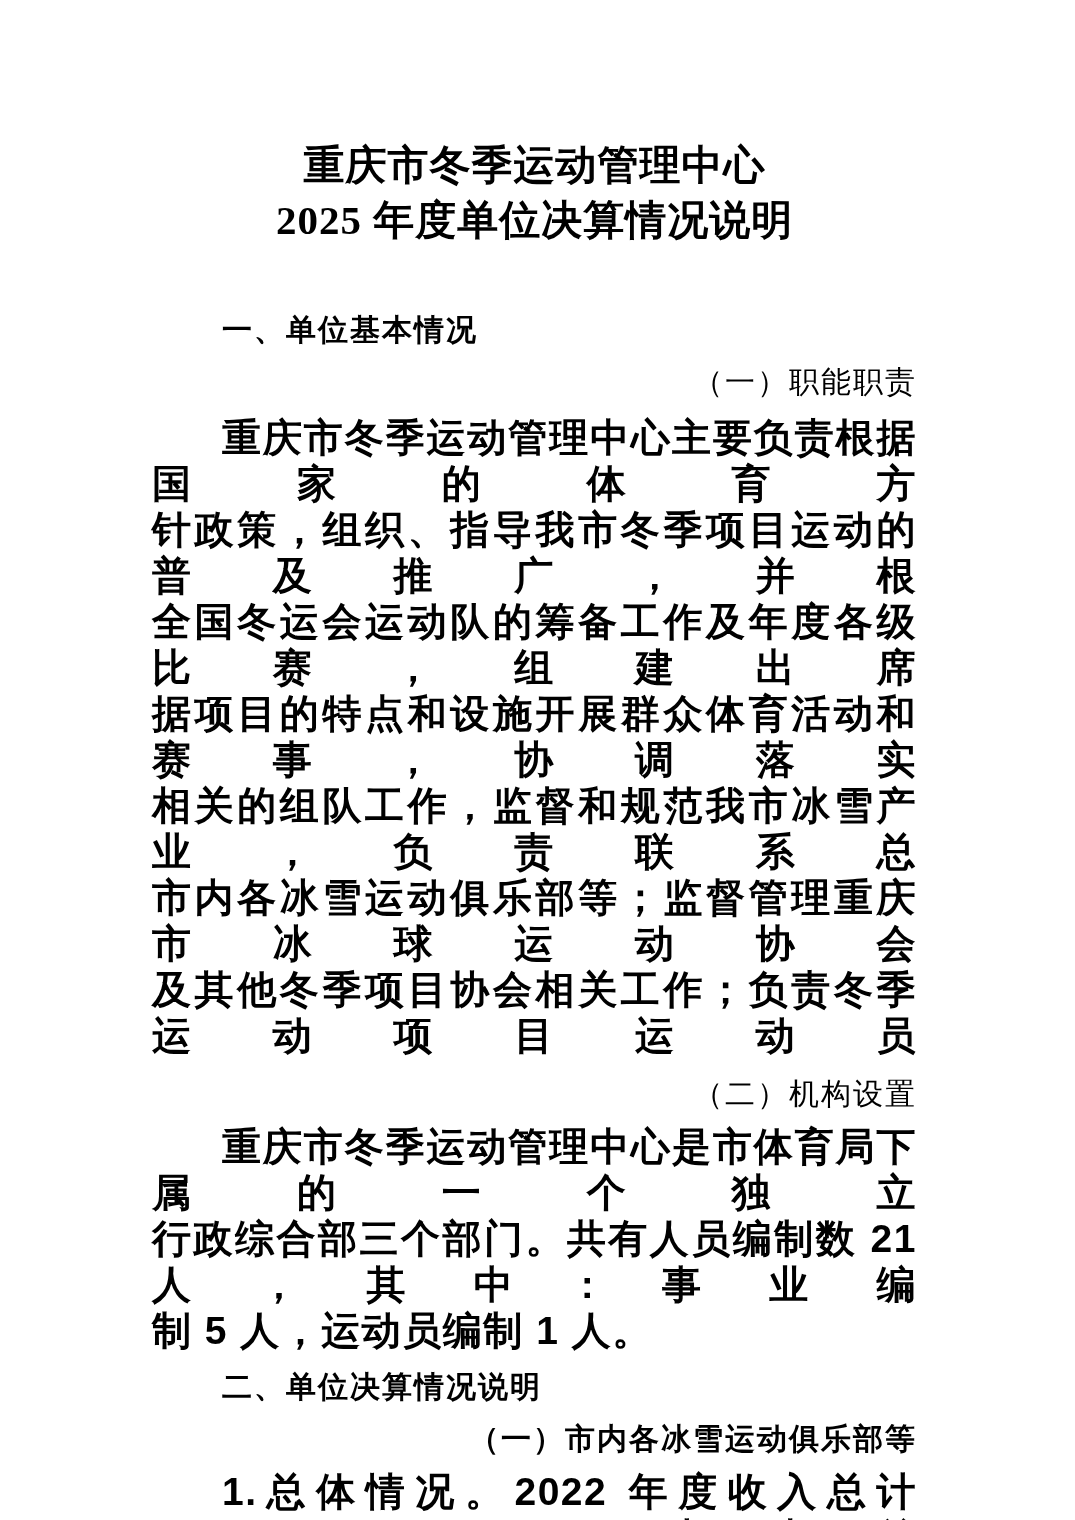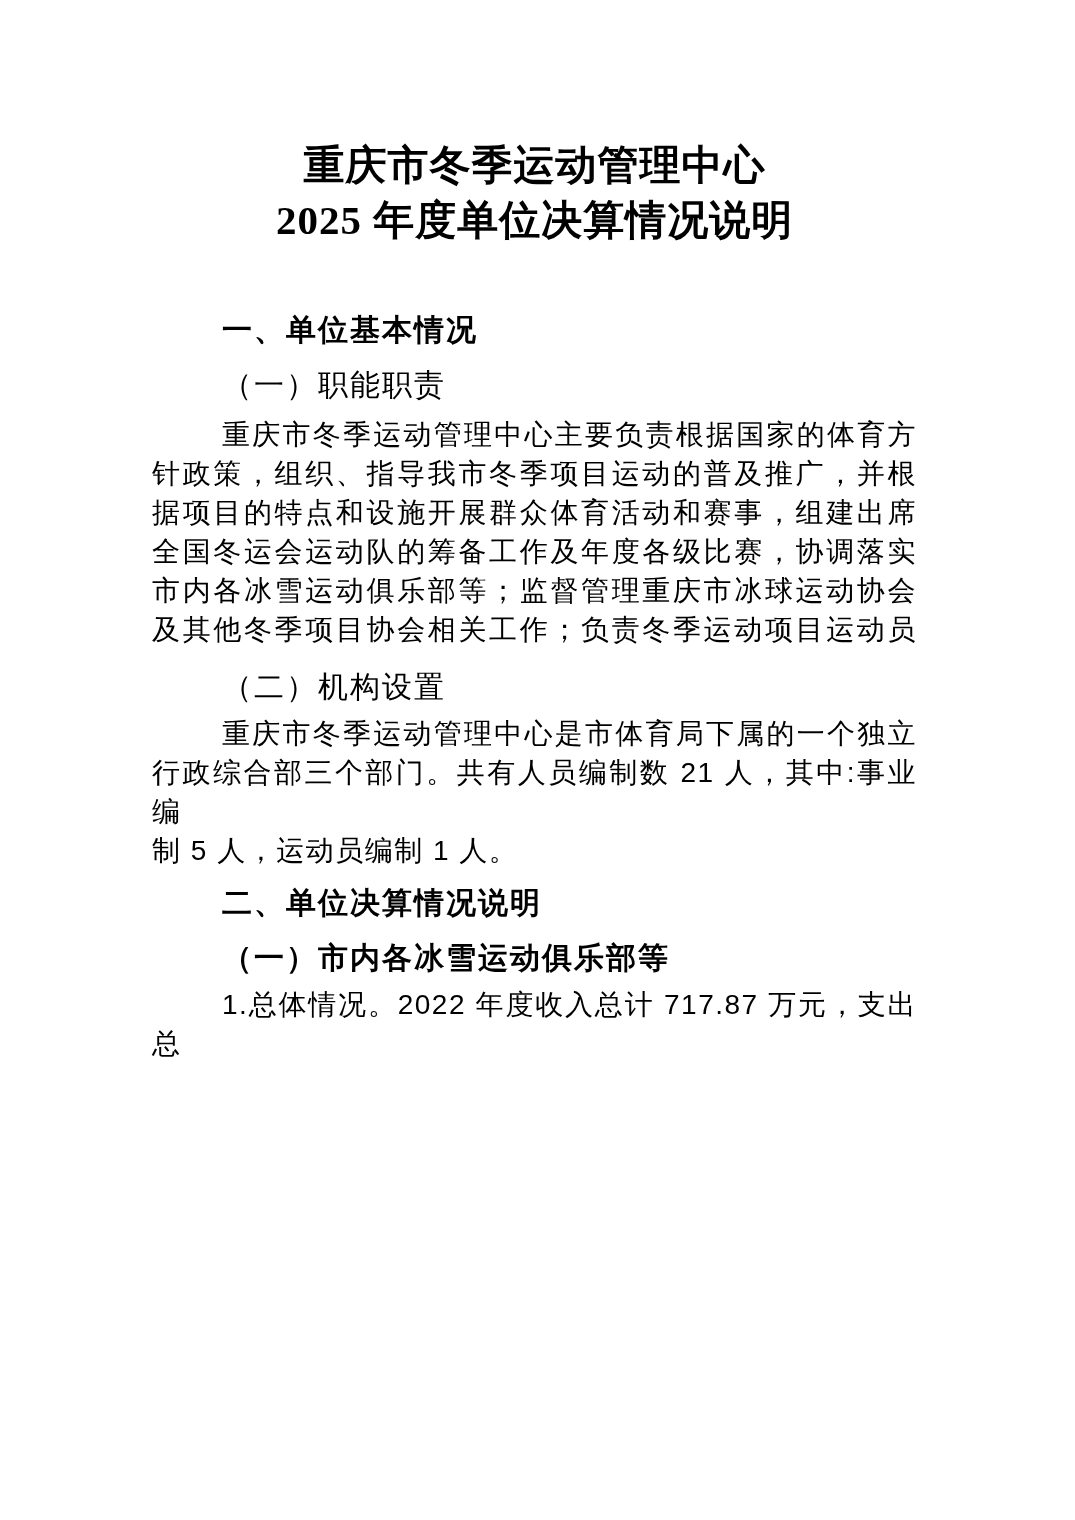--- a/index.html
+++ b/index.html
@@ -31,32 +31,34 @@
     font-family: "Liberation Sans", "DejaVu Sans", sans-serif;
     font-weight: 700;
     font-size: 30px;
     line-height: 55px;
     padding-left: 70px;
     letter-spacing: 2px;
   }
   .h1.sec1 { margin-top: 54px; }
   .h1.sec2 { margin-top: 5px; }
   .h2 {
-    font-family: Liberation Sans, sans-serif;
+    font-family: Liberation Mono, monospace;
     font-weight: 400;
     font-size: 30px;
     line-height: 55px;
     padding-left: 70px;
     letter-spacing: 2px;
+    text-align: right;
   }
   .h2.bold { font-weight: 700; }
   .para {
-    font-size: 28px;
-    line-height: 39px;
+    font-size: 39px;
+    line-height: 46px;
     letter-spacing: 1.5px;
+    font-weight: bold;
   }
   .para.p-duties { margin-top: 3px; }
   .h2.org { margin-top: 10px; }
   .tline {
     text-align: justify;
     white-space: nowrap;
   }
   .tline.fill { text-align-last: justify; white-space: normal; }
   .tline.indent { text-indent: 70px; }
 </style>
@@ -70,22 +72,23 @@
     <div>2025 年度单位决算情况说明</div>
   </div>
 
   <div class="h1 sec1">一、单位基本情况</div>
 
   <div class="h2">（一）职能职责</div>
 
   <div class="para p-duties">
     <div class="tline fill indent">重庆市冬季运动管理中心主要负责根据国家的体育方</div>
     <div class="tline fill">针政策，组织、指导我市冬季项目运动的普及推广，并根</div>
-    <div class="tline fill">据项目的特点和设施开展群众体育活动和赛事，组建出席</div>
-    <div class="tline fill">全国冬运会运动队的筹备工作及年度各级比赛，协调落实</div>
+    <div class="tline fill">全国冬运会运动队的筹备工作及年度各级比赛，组建出席</div>
+    <div class="tline fill">据项目的特点和设施开展群众体育活动和赛事，协调落实</div>
+    <div class="tline fill">相关的组队工作，监督和规范我市冰雪产业，负责联系总</div>
     <div class="tline fill">市内各冰雪运动俱乐部等；监督管理重庆市冰球运动协会</div>
     <div class="tline fill">及其他冬季项目协会相关工作；负责冬季运动项目运动员</div>
   </div>
 
   <div class="h2 org">（二）机构设置</div>
 
   <div class="para">
     <div class="tline fill indent">重庆市冬季运动管理中心是市体育局下属的一个独立</div>
     <div class="tline fill">行政综合部三个部门。共有人员编制数 21 人，其中:事业编</div>
     <div class="tline">制 5 人，运动员编制 1 人。</div>

